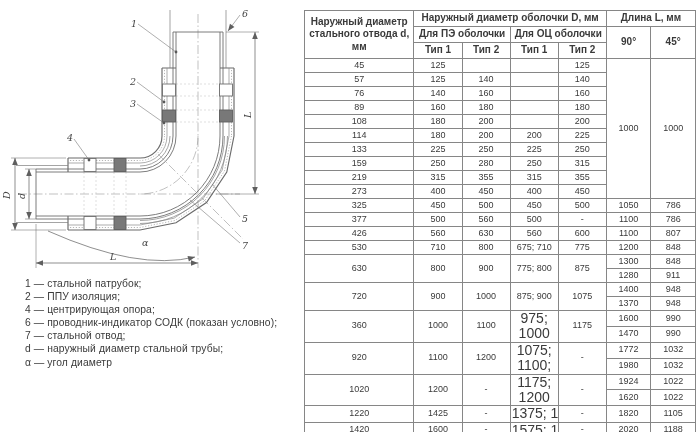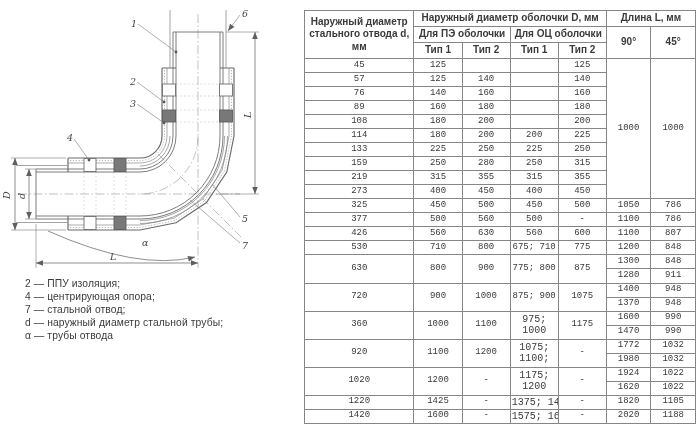--- a/index.html
+++ b/index.html
@@ -30,22 +30,22 @@
           white-space:nowrap;}
 
   
   .table-area{position:absolute;left:304px;top:10px;width:392px;height:414px;}
   table.tbl{border-collapse:collapse;table-layout:fixed;width:100%;height:100%;}
   .tbl th,.tbl td{border:1px solid #868686;text-align:center;vertical-align:middle;
                   padding:0 1px;color:#3a3a3a;overflow:hidden;}
   .tbl th{font-size:10px;font-weight:bold;line-height:1.25;}
   .tbl thead tr{height:16px;}
   .tbl td{font-size:9px;font-weight:normal;white-space:nowrap;line-height:1.1;}
-  .tbl tbody tr{height:14px;font-family:Liberation Mono, monospace;}
-  .tbl td.small{font-size:10px;margin-top:27px;}
+  .tbl tbody tr{height:14px;}
+  .tbl td.small{font-size:14px;margin-top:27px;}
   .tbl td.wrap{white-space:normal;}
 </style>
 </head>
 <body>
 
 <div class="page">
 
   <svg class="diagram" width="304" height="275" viewBox="0 0 304 275">
     <defs>
       <marker id="arr" viewBox="0 0 10 8" markerWidth="9" markerHeight="7" refX="8.5" refY="4" orient="auto-start-reverse" markerUnits="userSpaceOnUse">
@@ -159,25 +159,27 @@
 
       <path class="ldr" d="M240,15 L228,31" marker-end="url(#arr)"></path>
       <text class="lbl" x="242" y="17">6</text>
 
       <path class="ldr" d="M240,243 L190,200"></path>
       <text class="lbl" x="242" y="249">7</text>
     </g>
   </svg>
 
   <div class="legend" id="legend">
+      <div>1 — стальной патрубок;</div>
       <div>2 — ППУ изоляция;</div>
       <div>4 — центрирующая опора;</div>
+      <div>6 — проводник-индикатор СОДК (показан условно);</div>
       <div>7 — стальной отвод;</div>
       <div>d — наружный диаметр стальной трубы;</div>
-      <div>α — трубы отвода</div>
+      <div>α — угол диаметр</div>
     </div>
 
   <div class="table-area">
     <table class="tbl" id="dims">
         <colgroup>
           <col style="width: 28%;">
           <col style="width: 12.3%;">
           <col style="width: 12.3%;">
           <col style="width: 12.3%;">
           <col style="width: 12.3%;">

